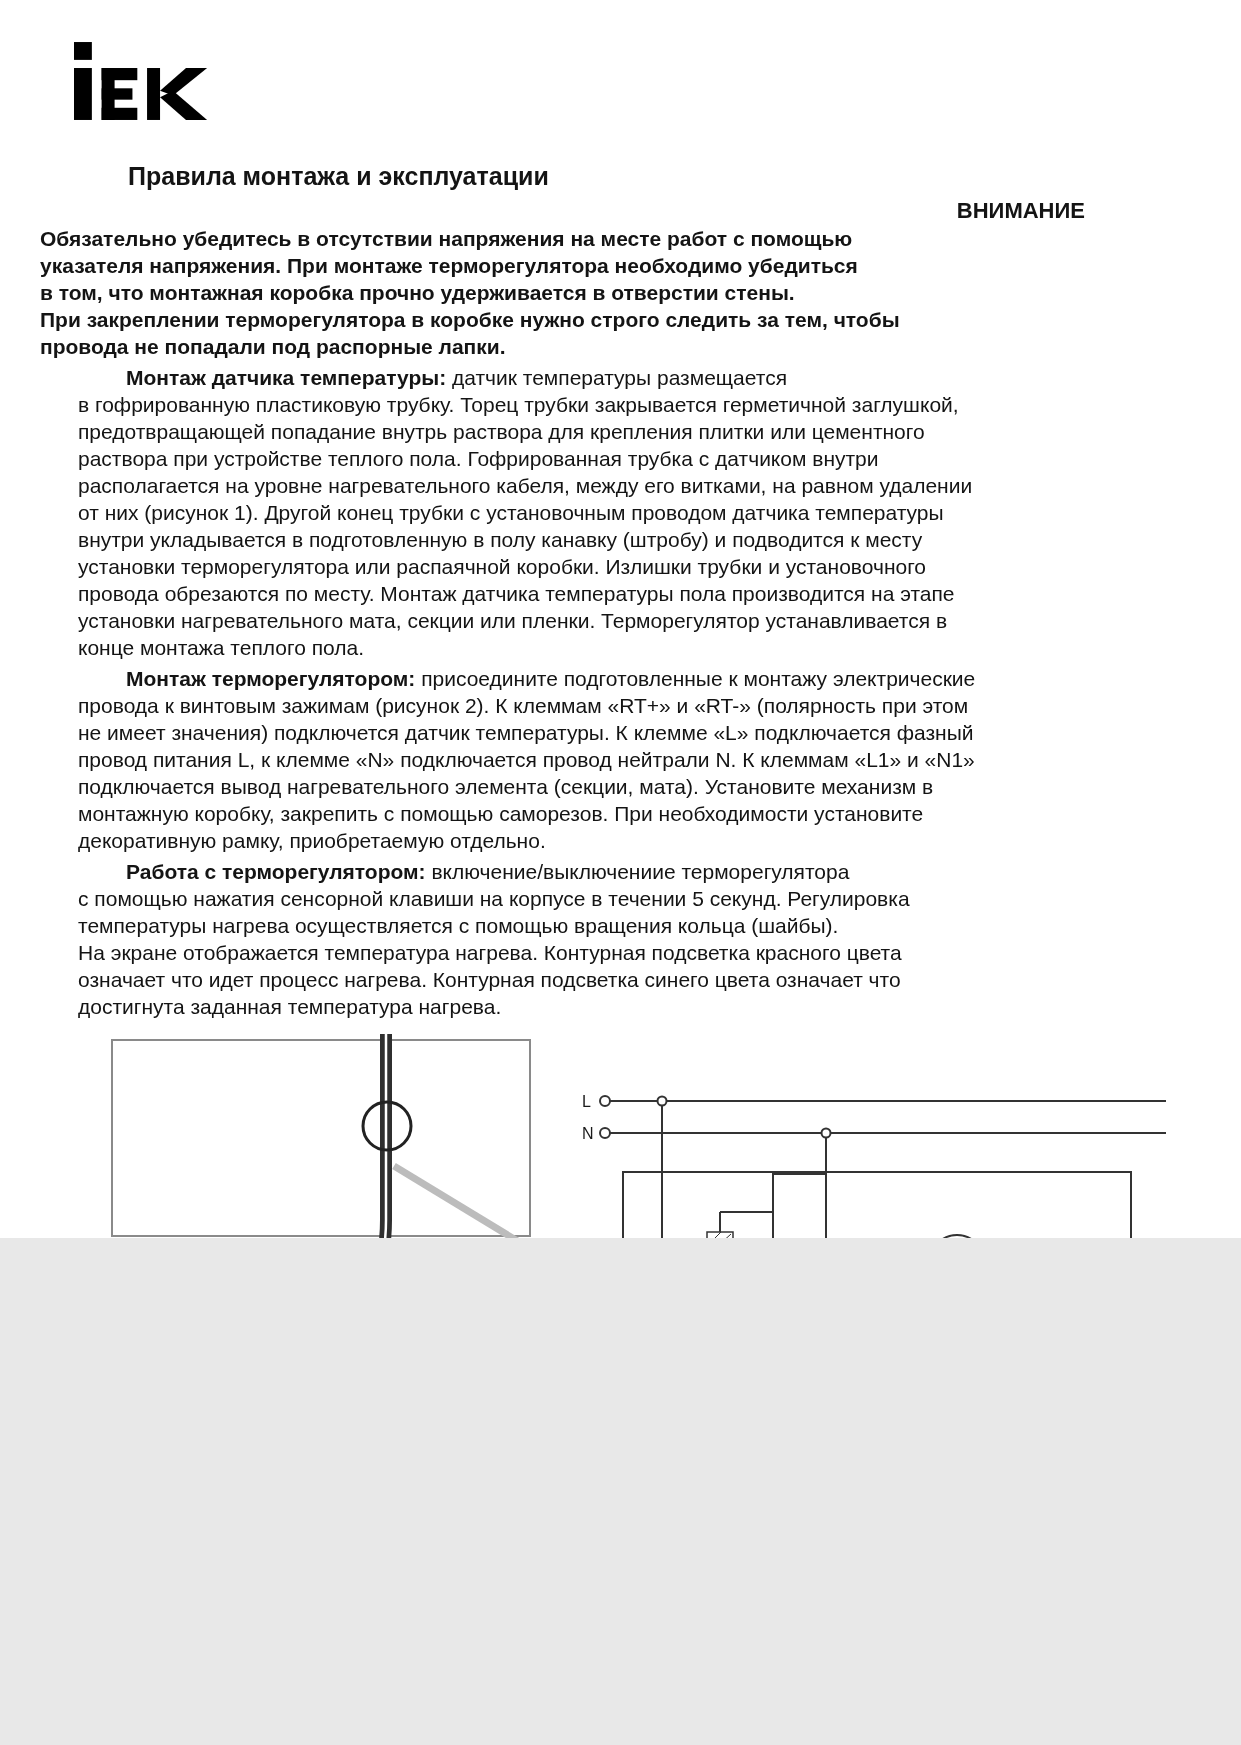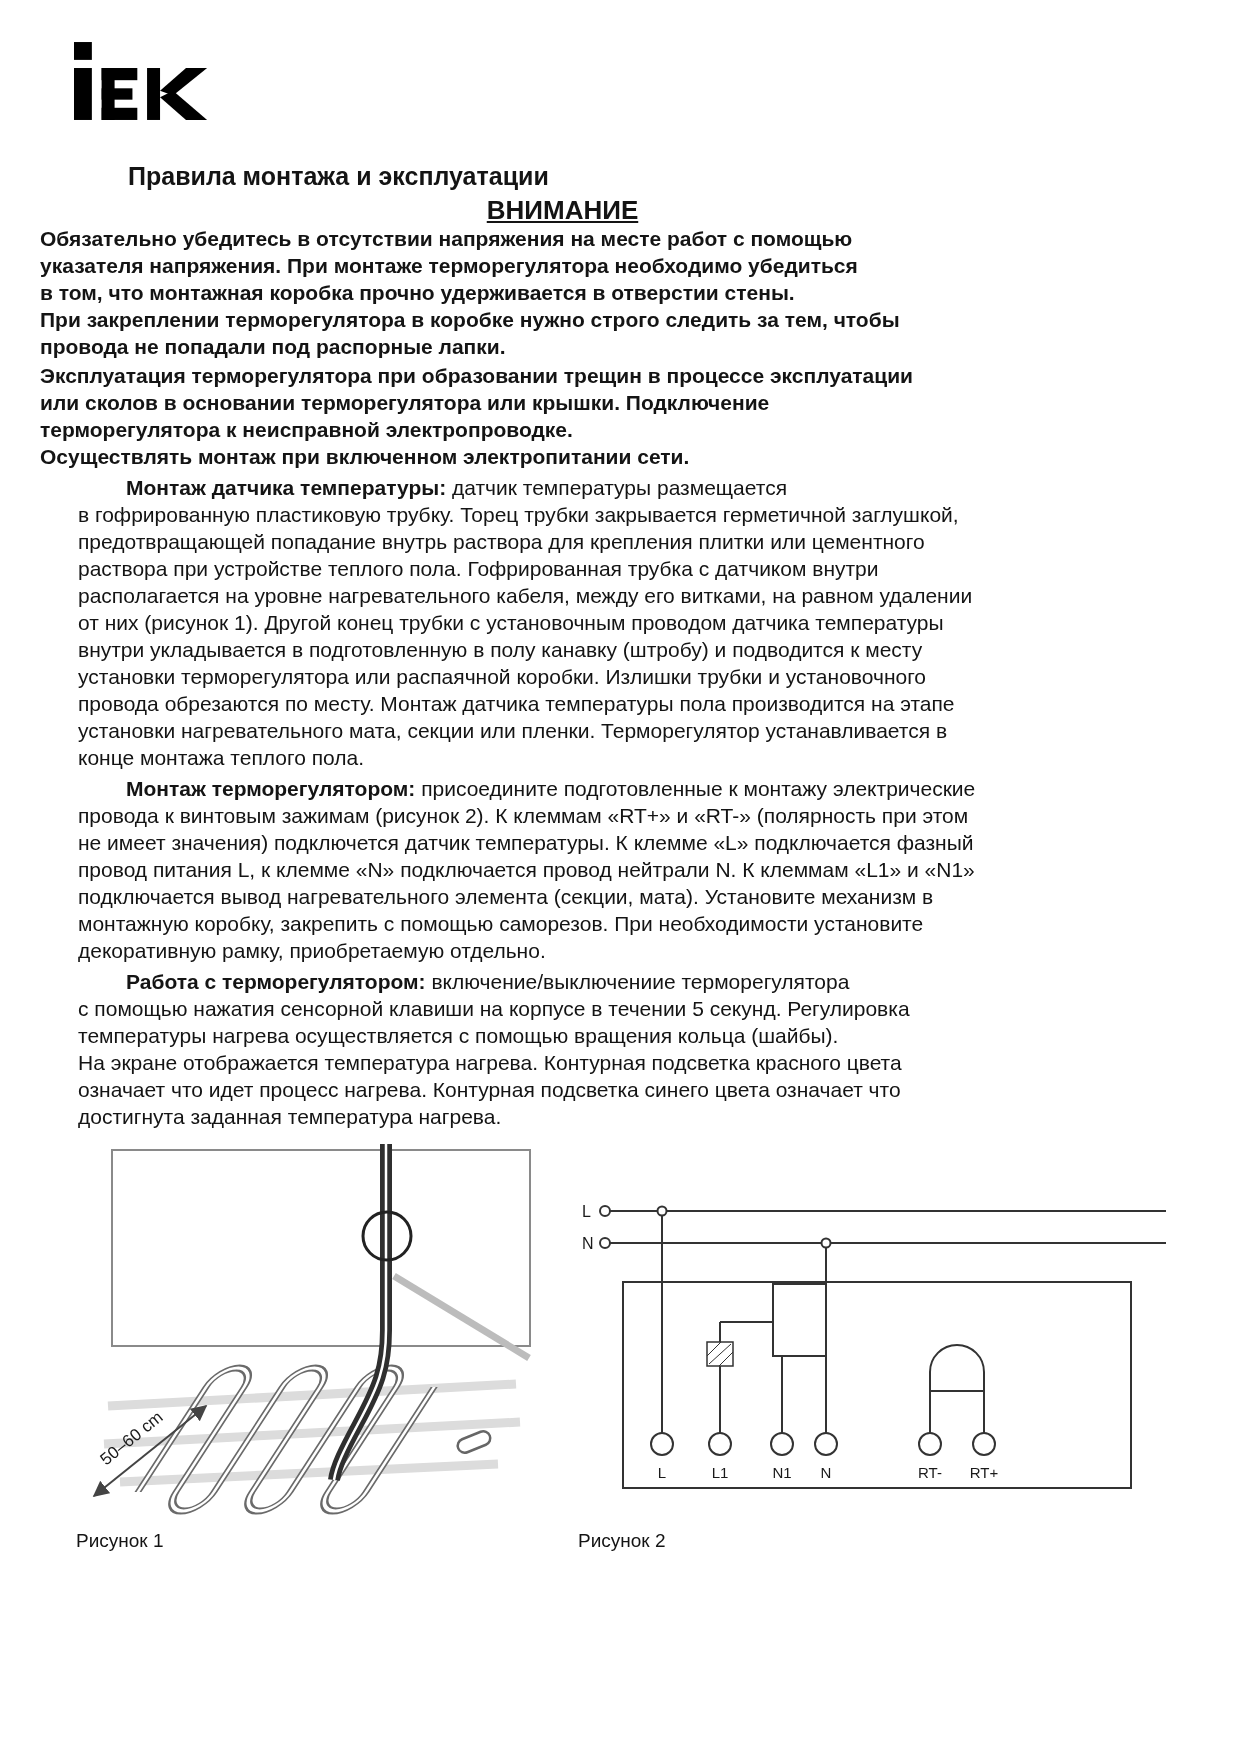--- a/index.html
+++ b/index.html
@@ -1,27 +1,27 @@
 <!DOCTYPE html>
 <html><head>
 <meta charset="utf-8">
 <style>
   html,body { margin:0; padding:0; background:#e8e8e8; }
   .page {
-    width:1241px; height:1745px; margin:0 auto; background:#ffffff;
+    width:1241px; height:1238px; margin:0 auto; background:#ffffff;
     font-family:"Liberation Sans", sans-serif; color:#141414;
     position:relative; overflow:hidden;
   }
   .logo { margin:42px 0 0 74px; }
   .doc-title {
     margin:38px 78px 6px 128px; font-size:25px; font-weight:bold; line-height:1.15;
   }
   .center-head {
-    margin:6px 156px 0 40px; text-align:center; font-size:26px; font-weight:bold;
-    text-decoration:underline; line-height:27px;
+    margin:6px 156px 0 40px; text-align:right; font-size:22px; font-weight:bold;
+    line-height:27px;
   }
   .center-body {
     margin:1px 156px 2px 40px; text-align:left; font-size:21px; font-weight:bold;
     line-height:27px; white-space:pre-line;
   }
   .para {
     margin:4px 78px; font-size:21px; line-height:27px; white-space:pre-line;
     text-indent:48px; text-align:left;
   }
   .para b { font-weight:bold; }
@@ -53,24 +53,20 @@
 
   <div class="doc-title">Правила монтажа и эксплуатации</div>
 
   <div class="center-head">ВНИМАНИЕ</div>
   <div class="center-body">Обязательно убедитесь в отсутствии напряжения на месте работ с помощью
 указателя напряжения. При монтаже терморегулятора необходимо убедиться
 в том, что монтажная коробка прочно удерживается в отверстии стены.
 При закреплении терморегулятора в коробке нужно строго следить за тем, чтобы
 провода не попадали под распорные лапки.</div>
 
-  <div class="center-body">Эксплуатация терморегулятора при образовании трещин в процессе эксплуатации
-или сколов в основании терморегулятора или крышки. Подключение
-терморегулятора к неисправной электропроводке.
-Осуществлять монтаж при включенном электропитании сети.</div>
 
   <p class="para"><b>Монтаж датчика температуры:</b><span> датчик температуры размещается
 в гофрированную пластиковую трубку. Торец трубки закрывается герметичной заглушкой,
 предотвращающей попадание внутрь раствора для крепления плитки или цементного
 раствора при устройстве теплого пола. Гофрированная трубка с датчиком внутри
 располагается на уровне нагревательного кабеля, между его витками, на равном удалении
 от них (рисунок 1). Другой конец трубки с установочным проводом датчика температуры
 внутри укладывается в подготовленную в полу канавку (штробу) и подводится к месту
 установки терморегулятора или распаячной коробки. Излишки трубки и установочного
 провода обрезаются по месту. Монтаж датчика температуры пола производится на этапе

